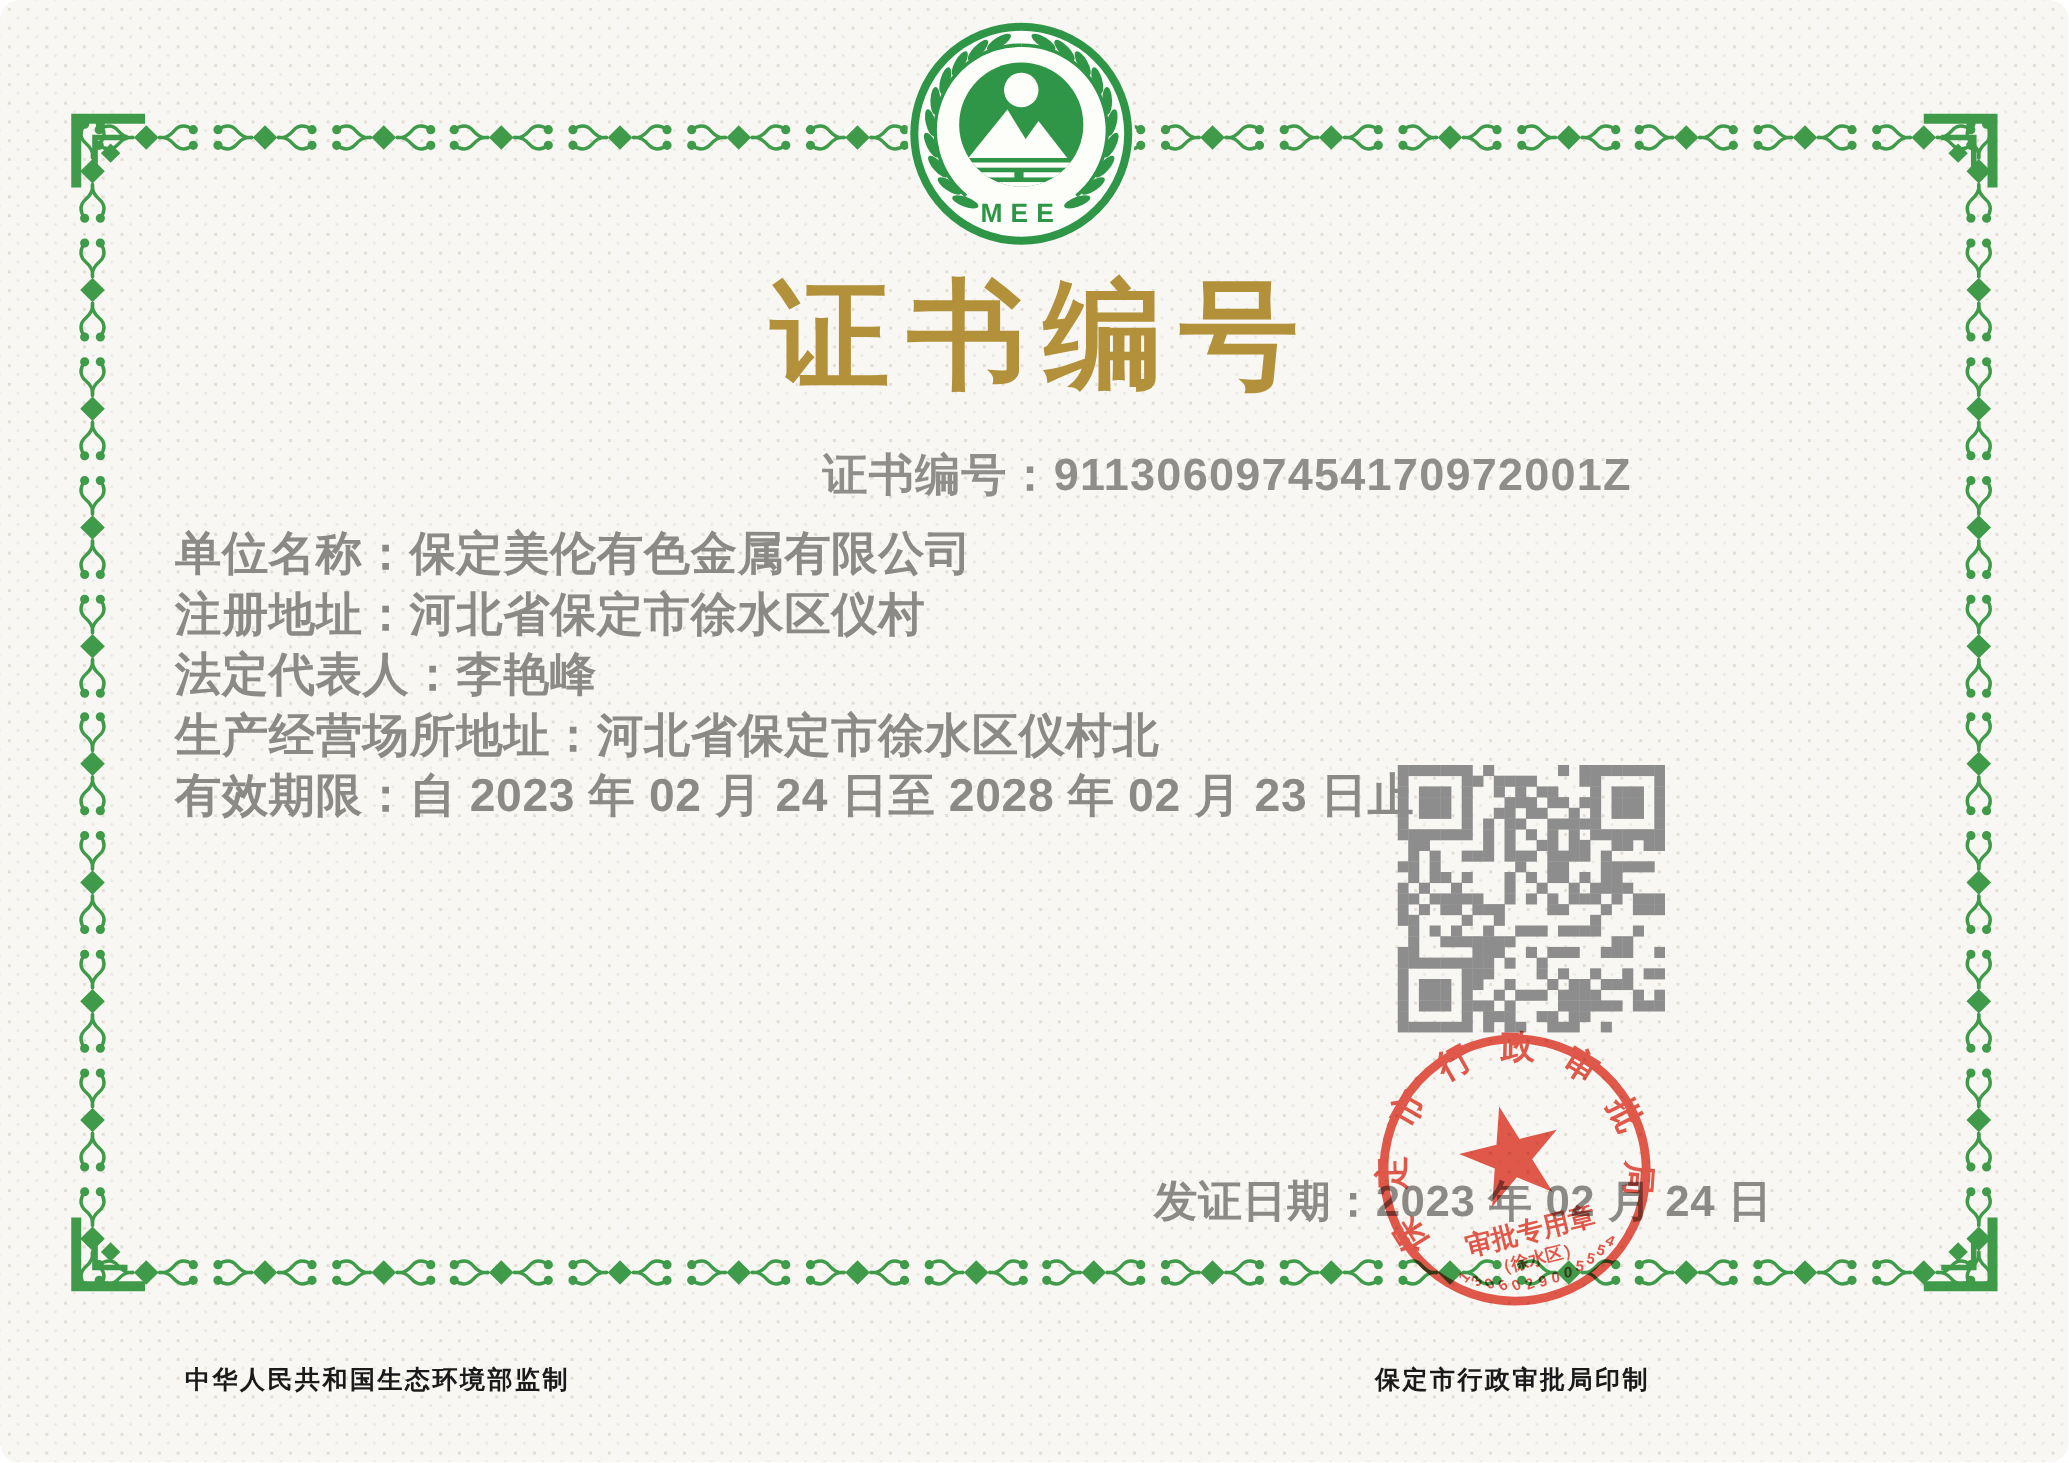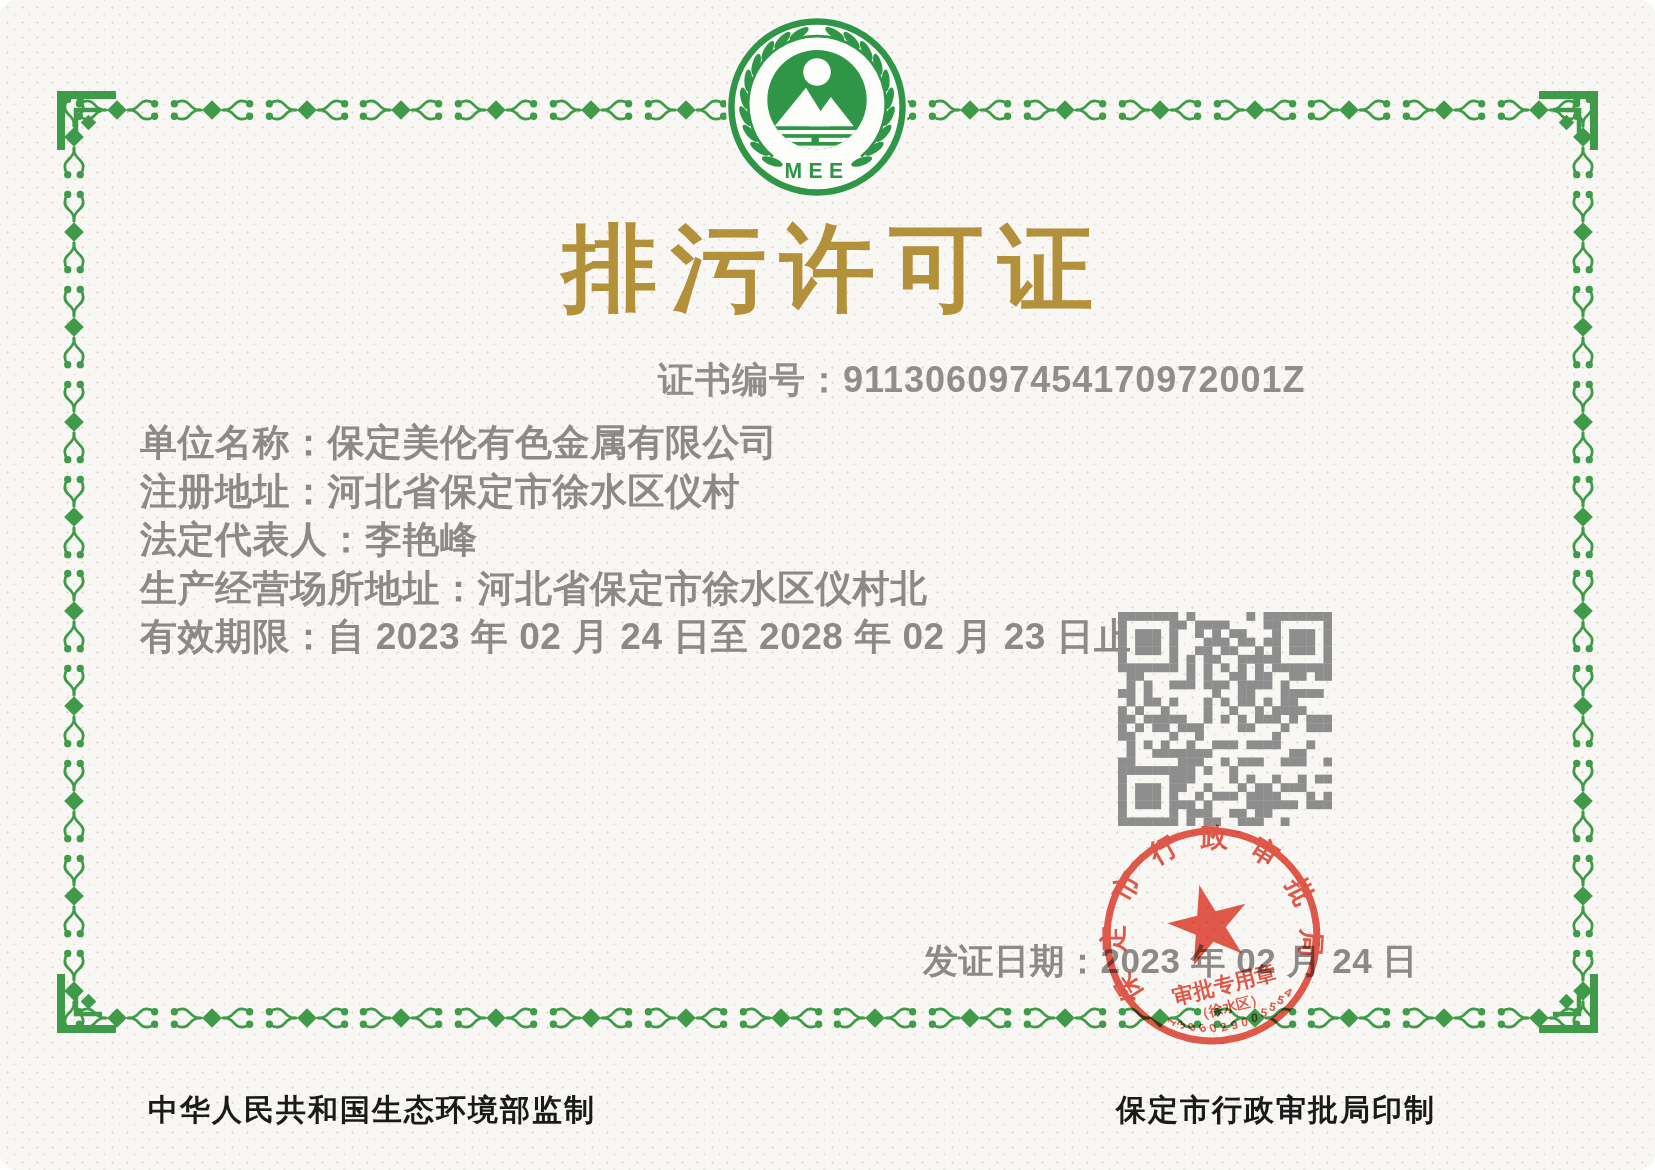--- a/index.html
+++ b/index.html
@@ -29,23 +29,23 @@
     position:absolute;left:0;top:206px;width:100%;text-align:center;
     font-size:95px;font-weight:900;color:#b3903a;letter-spacing:14px;text-indent:14px;
   }
   .cert-no{position:absolute;left:658px;top:356px;font-size:36px;font-weight:600;color:#8f8e8b;letter-spacing:1px;}
   .fields{position:absolute;left:140px;top:419px;font-size:37px;font-weight:700;color:#8b8a87;line-height:48.6px;letter-spacing:.5px;}
   .qr{position:absolute;left:1118px;top:612px;width:214px;height:214px;}
   .issue-line{position:absolute;font-size:35px;font-weight:700;color:#8b8a87;letter-spacing:.5px;}
   .issuer{left:875px;top:870px;}
   .issue-date{left:875px;top:938px;margin-left:48px;}
   .seal{position:absolute;left:1096px;top:820px;width:232px;height:232px;transform:rotate(-14deg);opacity:.84;mix-blend-mode:multiply;}
-  .footer-text{position:absolute;top:1090px;font-family:Liberation Sans, sans-serif;font-size:30px;font-weight:700;color:#1a1a1a;letter-spacing:2px;}
+  .footer-text{position:absolute;top:1090px;font-family:Liberation Sans, sans-serif;font-size:20px;font-weight:700;color:#1a1a1a;letter-spacing:2px;}
   .footer-left{left:148px;}
-  .footer-right{left:1100px;margin-left:16px;}
+  .footer-right{left:1100px;}
   .motif{flex:0 0 auto;}
 </style>
 </head>
 <body>
 
 <div id="page">
 
   <svg width="0" height="0" style="position:absolute" aria-hidden="true">
     <defs>
       <symbol id="motif" viewBox="0 0 96 30">
@@ -284,21 +284,21 @@
         <polygon points="92,121 115,89 140,121" fill="#fdfdfa"></polygon>
         <rect x="52" y="125" width="96" height="4.5" fill="#fdfdfa"></rect>
         <rect x="58" y="133.5" width="36" height="4.5" fill="#fdfdfa"></rect>
         <rect x="102" y="133.5" width="40" height="4.5" fill="#fdfdfa"></rect>
         <rect x="70" y="142" width="60" height="4.5" fill="#fdfdfa"></rect>
       </g>
     </g>
     <text x="100" y="177" text-anchor="middle" fill="#2f9648" font-size="23" font-weight="700" letter-spacing="7">MEE</text>
   </svg>
 
-  <div class="title">排污许可证</div>
+  <div class="title">证书编号</div>
 
   <div class="cert-no"><span>证书编号：</span><span>911306097454170972001Z</span></div>
 
   <div class="fields">
     <div><span>单位名称：</span><span>保定美伦有色金属有限公司</span></div>
     <div><span>注册地址：</span><span>河北省保定市徐水区仪村</span></div>
     <div><span>法定代表人：</span><span>李艳峰</span></div>
     <div><span>生产经营场所地址：</span><span>河北省保定市徐水区仪村北</span></div>
     <div><span>有效期限：</span><span>自 2023 年 02 月 24 日至 2028 年 02 月 23 日止</span></div>
   </div>

